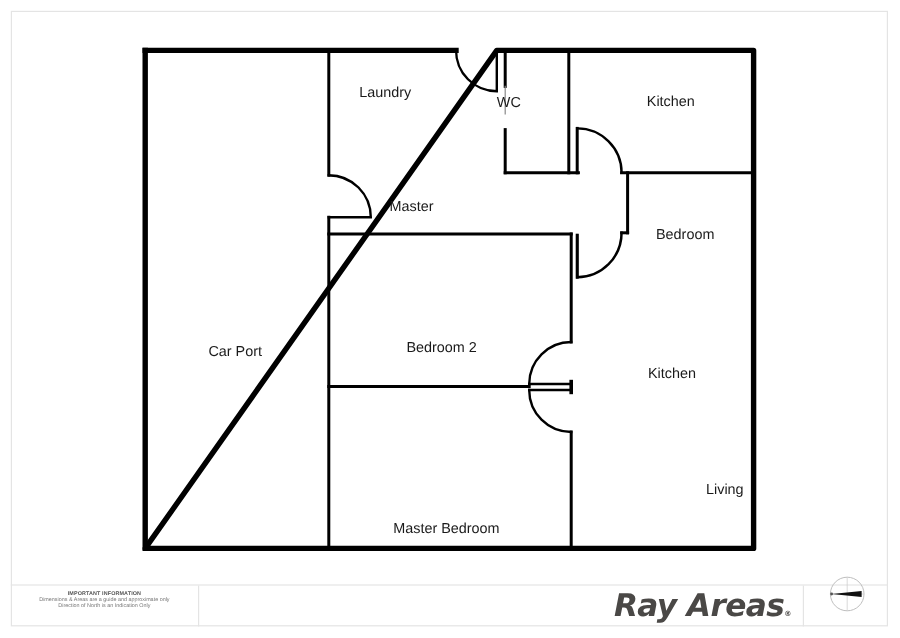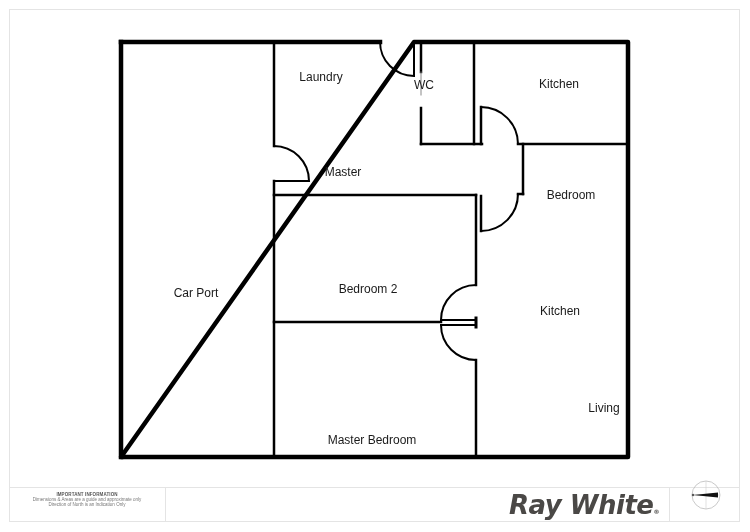--- a/index.html
+++ b/index.html
@@ -78,21 +78,21 @@
 <div class="room-label" style="left:372px; top:404px;margin-top:36px;">Master Bedroom</div>
 <div class="room-label" style="left:560px; top:408px;margin-left:44px;">Living</div>
 
 <div class="footer">
   <div class="info-box">
     <div class="info-title">IMPORTANT INFORMATION</div>
     <div class="info-line">Dimensions &amp; Areas are a guide and approximate only</div>
     <div class="info-line">Direction of North is an Indication Only</div>
   </div>
   <div class="logo-box">
-    <div class="logo"><span>Ray White</span><span class="logo-reg">®</span></div>
+    <div class="logo"><span>Ray Areas</span><span class="logo-reg">®</span></div>
   </div>
 </div>
 
 <svg class="compass" viewBox="0 0 36 36" xmlns="http://www.w3.org/2000/svg">
   <circle cx="18" cy="18" r="14" fill="none" stroke="#bbb" stroke-width="0.8"></circle>
   <line x1="18" y1="4" x2="18" y2="32" stroke="#ccc" stroke-width="0.6"></line>
   <line x1="4" y1="18" x2="32" y2="18" stroke="#ccc" stroke-width="0.6"></line>
   <path d="M 5 18 L 30 15.5 L 30 20.5 Z" fill="#111"></path>
   <circle cx="5" cy="18" r="1.2" fill="#555"></circle>
 </svg>

